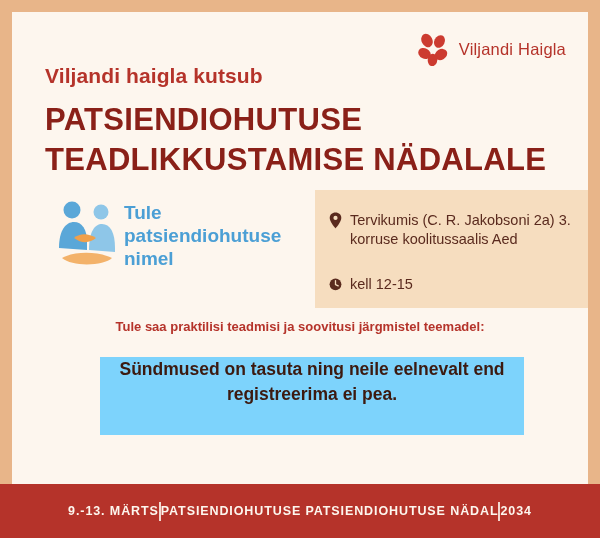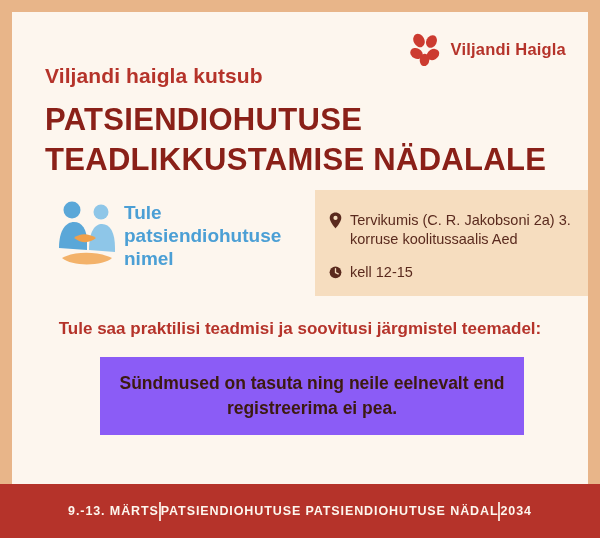--- a/index.html
+++ b/index.html
@@ -40,21 +40,21 @@
     gap: 9px;
   }
   .brand-mark {
     width: 34px;
     height: 34px;
     position: relative;
   }
   .brand-name {
     color: #b5332a;
     font-size: 16.5px;
-    font-weight: bold;
+    font-weight: normal;
     letter-spacing: 0.2px;
   }
   
   .kicker {
     position: absolute;
     left: 33px;
     top: 52px;
     color: #b5332a;
     font-size: 21px;
     font-weight: bold;
@@ -108,50 +108,49 @@
   }
   .info-row {
     display: flex;
     align-items: flex-start;
     gap: 8px;
     color: #5a2a1e;
     font-size: 14.5px;
     line-height: 1.32;
   }
   .info-row + .info-row {
-    margin-top: 14px;
+    margin-top: 26px;
   }
   .info-icon {
     flex: 0 0 auto;
     width: 13px;
     height: 17px;
     position: relative;
     margin-top: 1px;
   }
   
   .prompt {
     position: absolute;
     left: 0;
     right: 0;
     top: 307px;
     text-align: center;
     color: #b5332a;
-    font-size: 17px;
+    font-size: 13px;
     font-weight: bold;
   }
   
   .notice {
     position: absolute;
     left: 88px;
     top: 345px;
     width: 424px;
     height: 78px;
-    background: #8b5cf6;
-    display: flex;
-    align-items: center;
+    background: #7dd3fc;
+    display: flex;
     justify-content: center;
     box-sizing: border-box;
   }
   .notice-text {
     color: #3c1a10;
     font-size: 17.5px;
     line-height: 1.45;
     font-weight: bold;
     text-align: center;
     padding: 0 18px;

